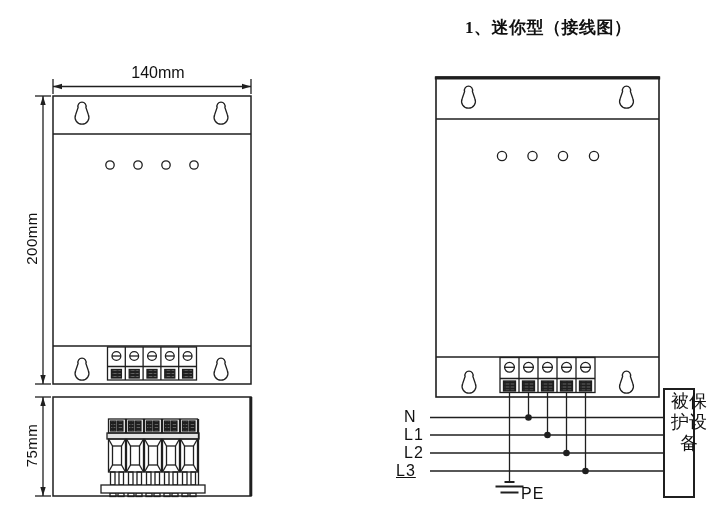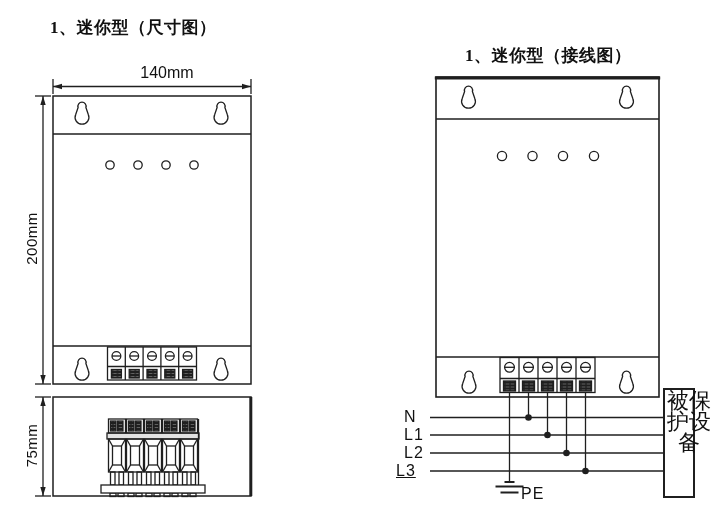--- a/index.html
+++ b/index.html
@@ -12,21 +12,21 @@
   .title{
     font-family:"Liberation Serif","DejaVu Serif",serif;
     font-size:17px;font-weight:600;letter-spacing:0.5px;color:#111;
   }
   .dim{font-size:16px;color:#111;}
   .dim-rot{transform:rotate(-90deg);transform-origin:center;text-align:center;font-size:15px;letter-spacing:0.5px;}
   .wirelabel{font-size:16px;letter-spacing:1px;line-height:18px;height:18px;color:#111;}
   .pe{font-size:16px;letter-spacing:1px;color:#111;}
   .devlabel{
     position:absolute;font-family:"Liberation Serif","DejaVu Serif",serif;
-    font-size:22px;line-height:20.9px;text-align:center;
+    font-size:18px;line-height:20.9px;text-align:center;
     width:48px;word-break:break-all;white-space:normal;color:#111;
   }
 </style>
 </head>
 <body>
 
 <div class="stage">
 
   <svg width="716" height="530" viewBox="0 0 716 530" stroke="#1f1f1f" stroke-width="1.3" fill="none">
     <defs>
@@ -187,24 +187,23 @@
       <g stroke-width="2">
         <line x1="504.5" y1="482" x2="514.5" y2="482"></line>
         <line x1="495.5" y1="486.5" x2="523.5" y2="486.5"></line>
         <line x1="500.5" y1="492.5" x2="518.5" y2="492.5"></line>
       </g>
 
       <rect x="664" y="389" width="30" height="108" stroke-width="2"></rect>
     </g>
   </svg>
 
-  <div class="txt title" style="left:50px;top:16px;">1、迷你型（尺寸图）</div>
-  <div class="txt title" style="left:465px;top:16px;margin-top:28px;">1、迷你型（接线图）</div>
-
-  <div class="txt dim" style="left:127px;top:64px;width:80px;text-align:center;">140mm</div>
+  <div class="txt title" style="left:465px;top:16px;">1、迷你型（接线图）</div>
+
+  <div class="txt dim" style="left:118px;top:64px;width:80px;text-align:center;">140mm</div>
   <div class="txt dim dim-rot" style="left:-4px;top:230px;width:70px;">200mm</div>
   <div class="txt dim dim-rot" style="left:1px;top:437px;width:60px;">75mm</div>
 
   <div class="txt wirelabel" style="left:404px;top:408px;">N</div>
   <div class="txt wirelabel" style="left:404px;top:426px;">L1</div>
   <div class="txt wirelabel" style="left:404px;top:444px;text-align:right;">L2</div>
   <div class="txt wirelabel" style="left:396px;top:462px;text-decoration:underline;">L3</div>
 
   <div class="txt pe" style="left:521px;top:485px;">PE</div>
 

